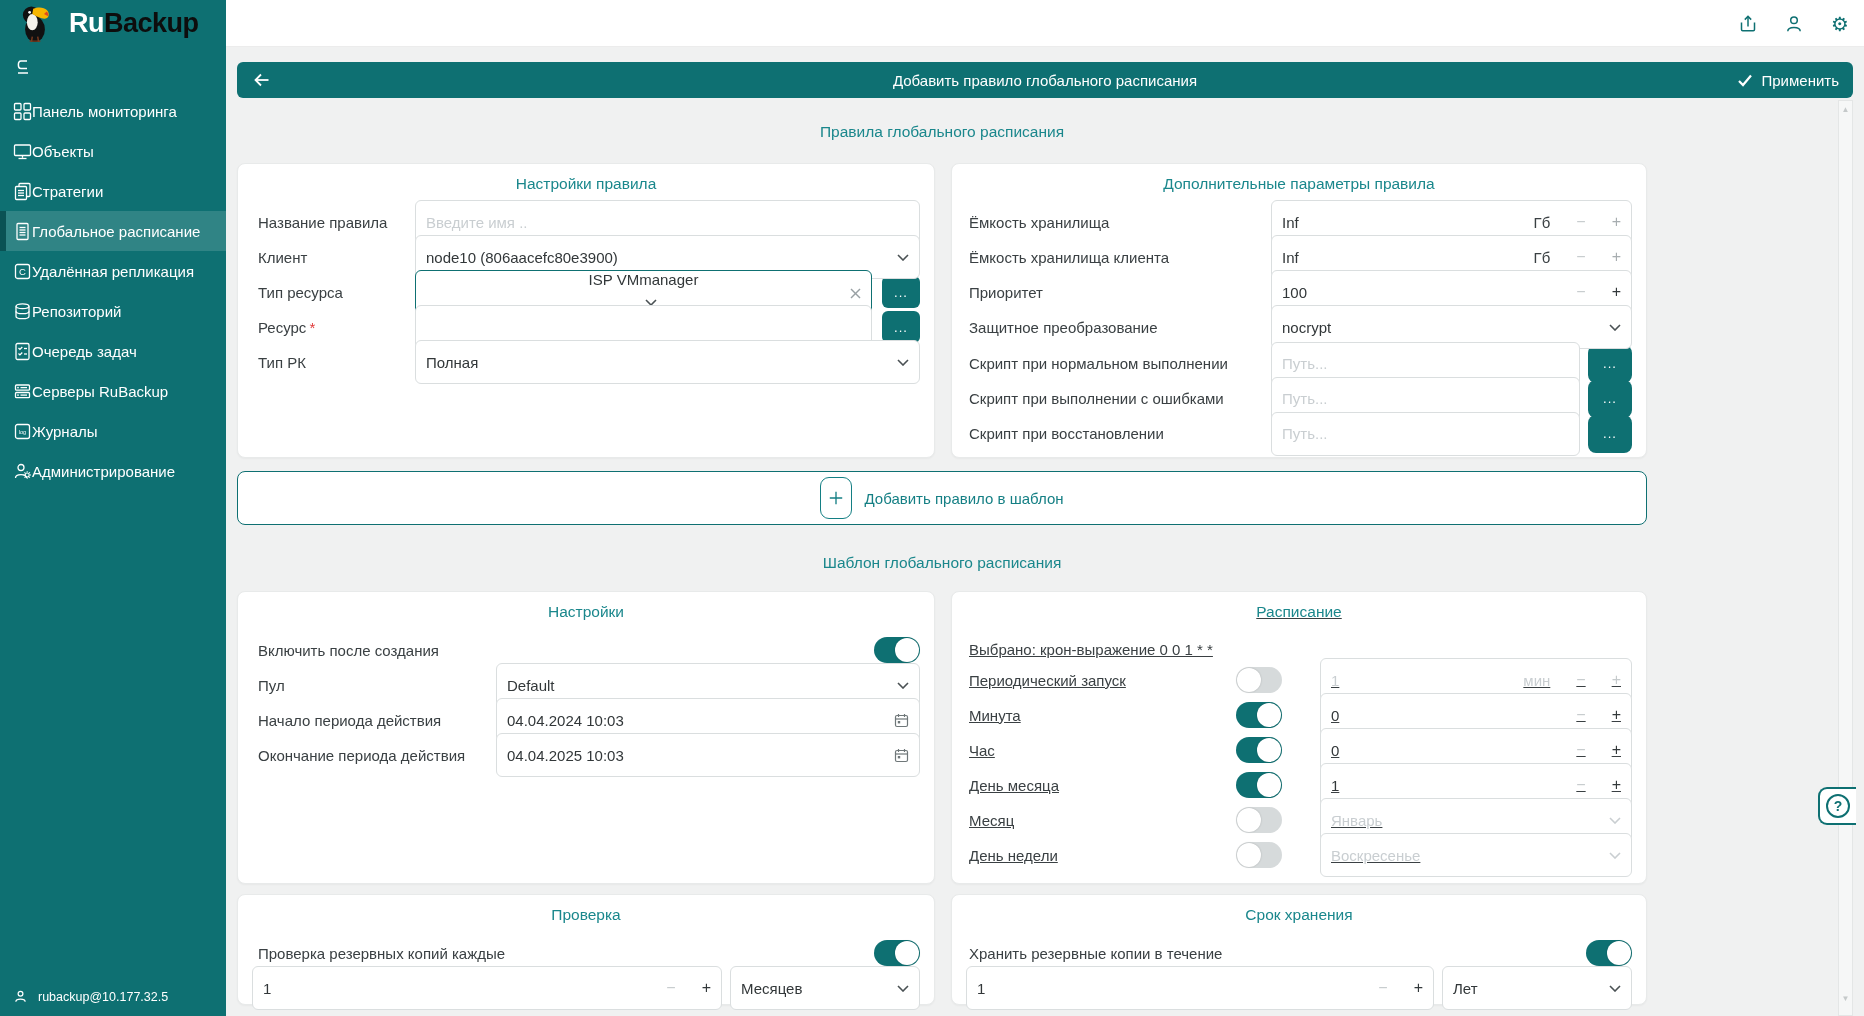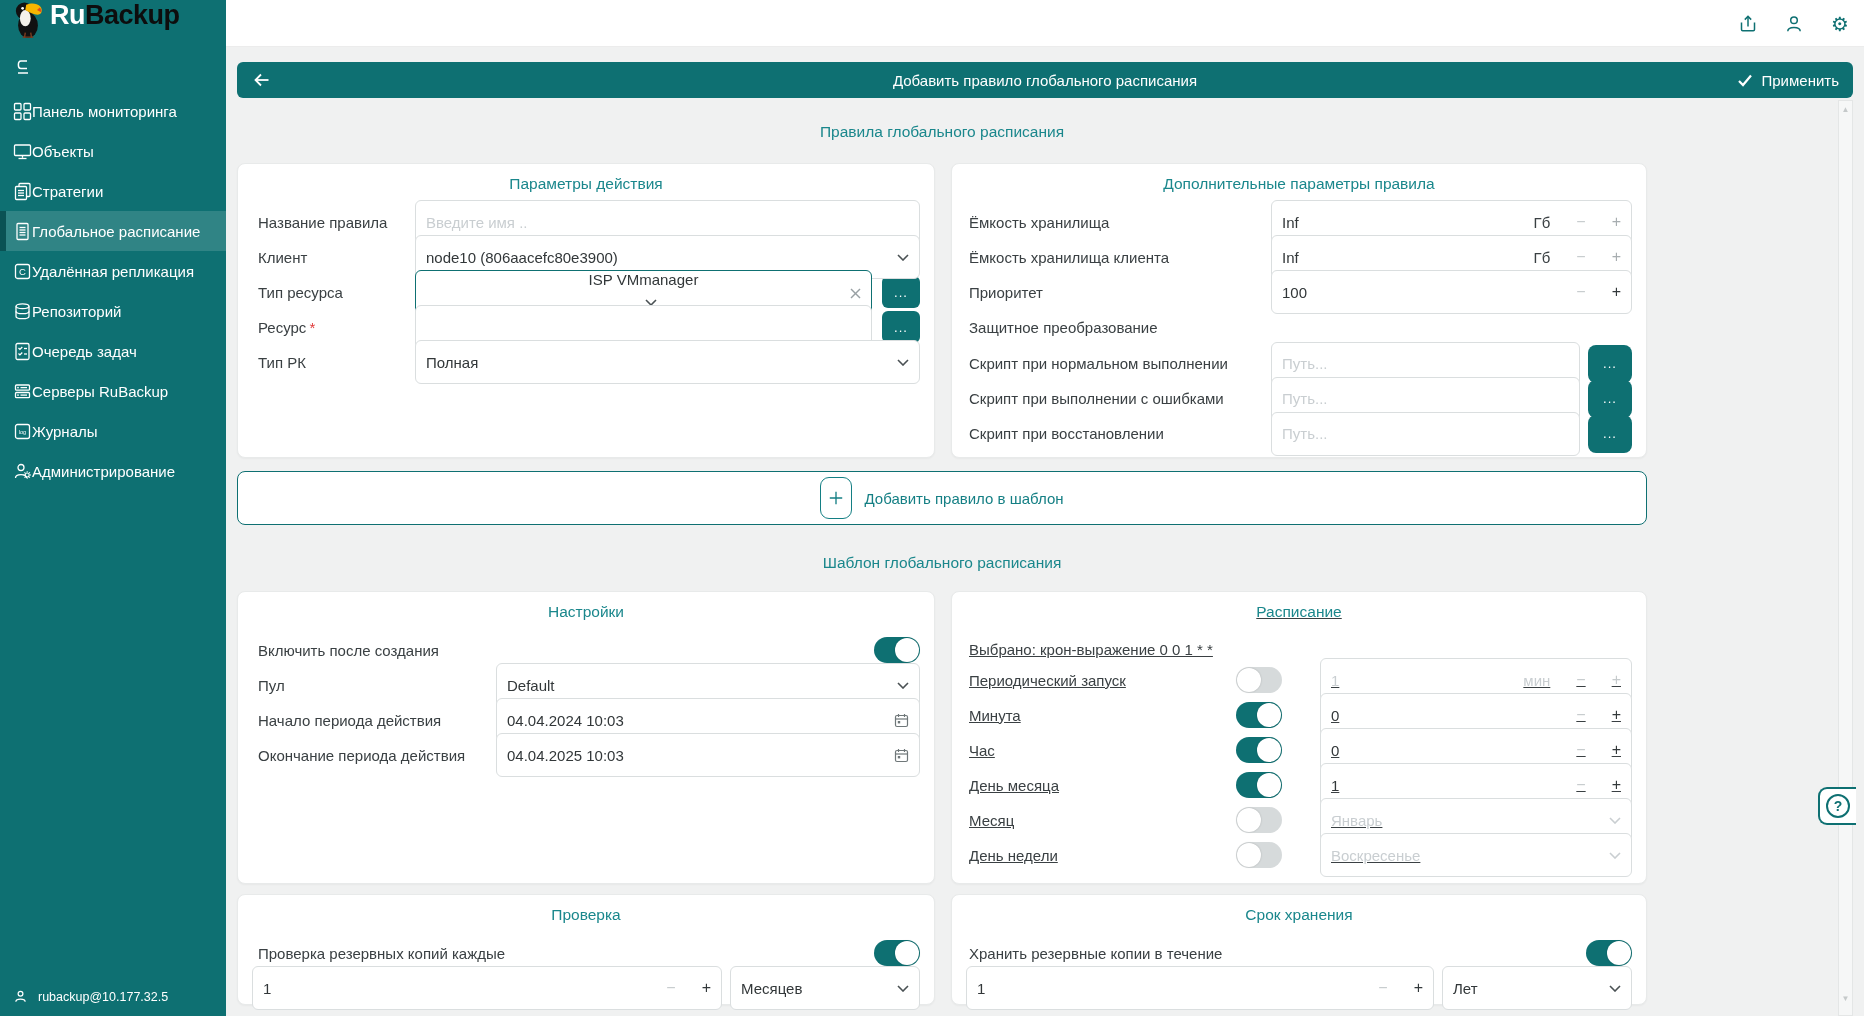--- a/index.html
+++ b/index.html
@@ -3,21 +3,21 @@
 <meta charset="utf-8">
 <style>
   * { margin:0; padding:0; box-sizing:border-box; }
   html,body { width:1864px; height:1016px; }
   body {
     font-family:"Liberation Sans","DejaVu Sans",sans-serif;
     background:#f0f1f1; position:relative; overflow:hidden; color:#3a4043;
   }
   
   .sidebar { position:absolute; left:0; top:0; width:226px; height:1016px; background:#0e7072; z-index:20; }
-  .logo { height:47px; display:flex; padding-left:10px; gap:4px; }
+  .logo { height:47px; display:flex; align-items:center; padding-left:17px; gap:16px; }
   .logo-text { font-size:27px; font-weight:bold; letter-spacing:-0.5px; }
   .logo-ru { color:#fff; } .logo-backup { color:#0d0d0d; }
   .collapse { margin:12px 0 4px 13px; width:22px; height:18px; cursor:pointer; }
   .menu { margin-top:14px; }
   .menu-item { height:40px; display:flex; align-items:center; gap:0; padding-left:13px; color:#fff; font-size:15px; cursor:pointer; position:relative; white-space:nowrap; }
   .menu-item.active { background:rgba(255,255,255,0.14); }
   .menu-item.active::before { content:""; position:absolute; left:0; top:0; bottom:0; width:6px; background:#0a5254; }
   .menu-item svg { flex:0 0 19px; }
   .side-footer { position:absolute; left:13px; bottom:12px; display:flex; align-items:center; gap:10px; color:#fff; font-size:12.5px; }
   
@@ -254,21 +254,21 @@
       <svg width="16" height="16" viewBox="0 0 16 16" fill="none" stroke="#fff" stroke-width="2.2">
         <path d="M2 9 L6 13 L14 3.5"></path>
       </svg>
       <span>Применить</span>
     </div>
   </div>
 
   <div class="section-title sec1">Правила глобального расписания</div>
 
   <div class="card card-params">
-    <div class="card-title">Параметры действия</div>
+    <div class="card-title">Настройки правила</div>
     <div class="row">
       <span class="lbl lbl-p">Название правила</span>
       <div class="f grow">
         <input type="text" placeholder="Введите имя .." style="">
       </div>
     </div>
     <div class="row">
       <span class="lbl lbl-p">Клиент</span>
       <div class="f grow">
         <span class="val">node10 (806aacefc80e3900)</span>
@@ -346,20 +346,28 @@
       <div class="f grow">
         <span class="val">100</span>
         <span class="rightside">
             <span class="st dim">−</span>
             <span class="st dark">+</span>
           </span>
       </div>
     </div>
     <div class="row">
       <span class="lbl lbl-e">Защитное преобразование</span>
+      <div class="f grow">
+        <span class="val">nocrypt</span>
+        <span class="chev">
+          <svg width="12" height="7" viewBox="0 0 12 7" fill="none" stroke="#4a5154" stroke-width="1.6">
+              <path d="M1 1 L6 6 L11 1"></path>
+            </svg>
+        </span>
+      </div>
     </div>
     <div class="row script">
       <span class="lbl lbl-e">Скрипт при нормальном выполнении</span>
       <div class="f grow">
         <input type="text" placeholder="Путь..." style="">
       </div>
       <div class="btn-more tall">...</div>
     </div>
     <div class="row script">
       <span class="lbl lbl-e">Скрипт при выполнении с ошибками</span>

